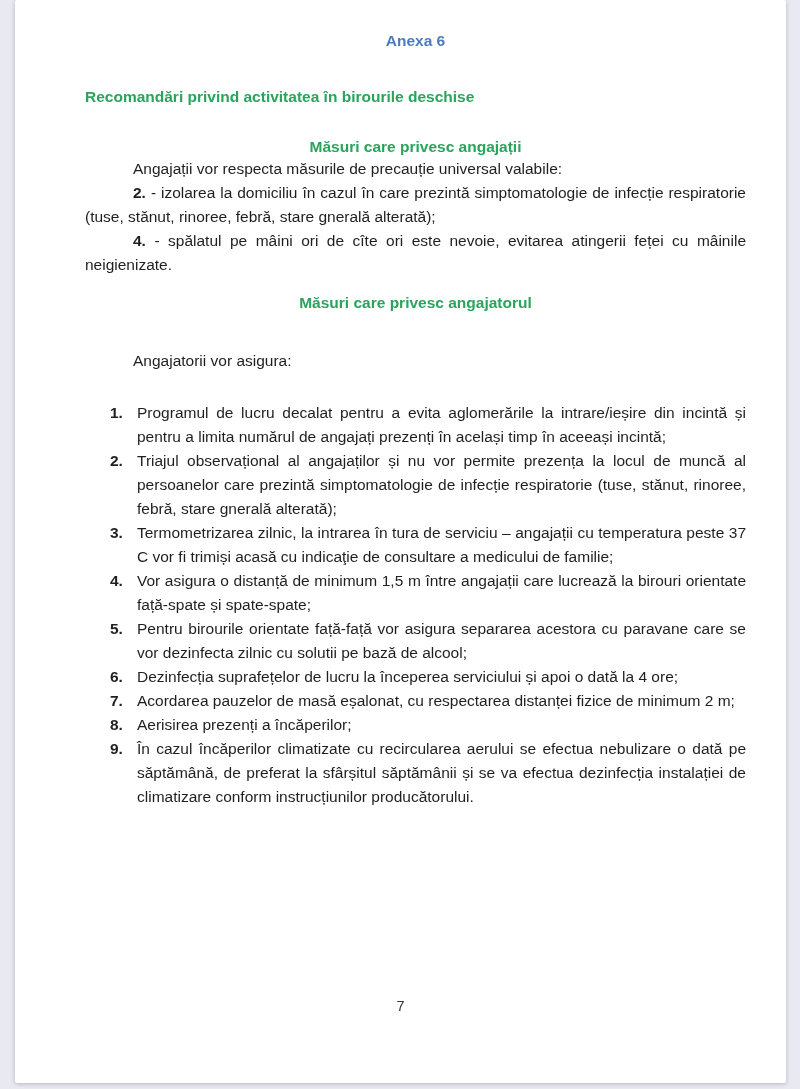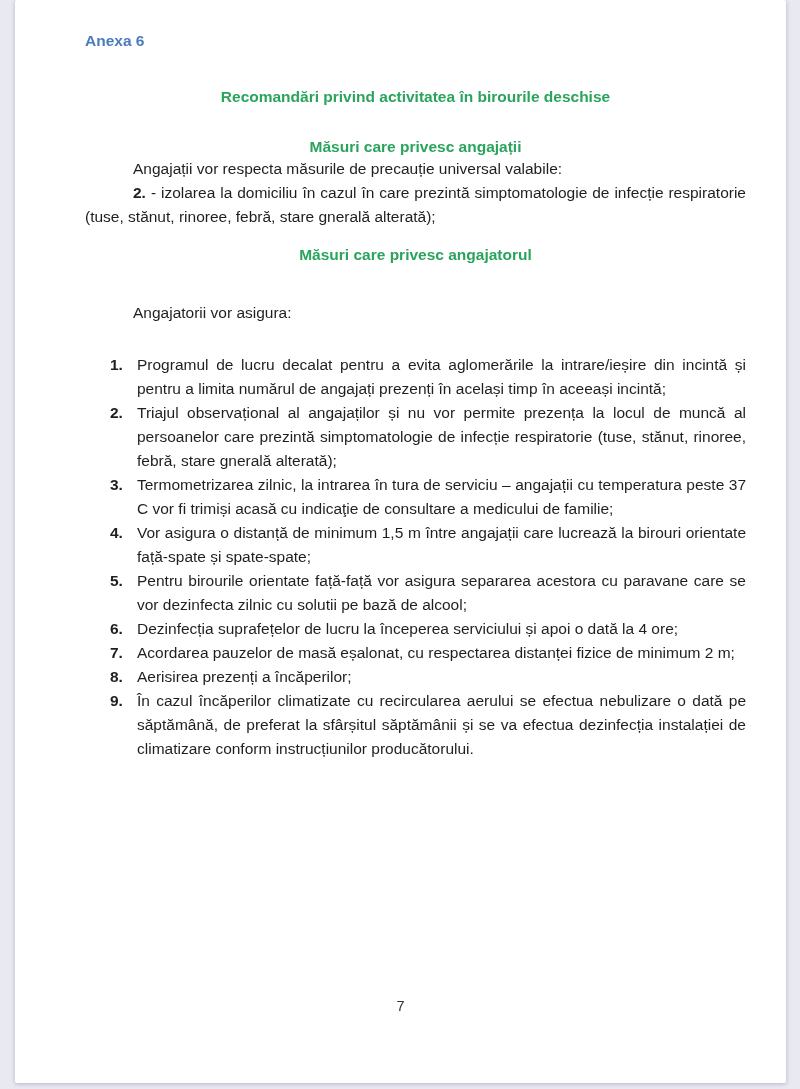--- a/index.html
+++ b/index.html
@@ -17,29 +17,28 @@
     margin-left: 15px;
     width: 771px;
     height: 1083px;
     background: #ffffff;
     border-radius: 2px;
     box-shadow: 0 1px 4px rgba(90,90,120,0.35);
     padding: 30px 40px 0 70px;
     color: #1f1f1f;
   }
   .annex {
-    text-align: left;
+    text-align: center;
     color: #4b7bbd;
     font-weight: bold;
     font-size: 15.5px;
     line-height: 22px;
   }
   h1.doc-title {
     margin: 35px 0 0 0;
-    text-align: center;
     color: #2aa45c;
     font-size: 15.5px;
     font-weight: bold;
     line-height: 20px;
   }
   h2.sec-title {
     margin: 30px 0 0 0;
     text-align: center;
     color: #2aa45c;
     font-size: 15.5px;
@@ -99,20 +98,21 @@
   <div class="annex">Anexa 6</div>
 
   <h1 class="doc-title">Recomandări privind activitatea în birourile deschise</h1>
 
   <h2 class="sec-title">Măsuri care privesc angajații</h2>
 
   <div class="bodytext">
     <p class="para intro1">Angajații vor respecta măsurile de precauție universal valabile:</p>
 
     <p class="para"><b>2.</b> <span>-  izolarea la domiciliu în cazul în care prezintă simptomatologie de infecție respiratorie (tuse, stănut, rinoree, febră, stare gnerală alterată);</span></p>
+    <p class="para"><b>4.</b> <span>- spălatul pe mâini ori de cîte ori este nevoie, evitarea atingerii feței cu mâinile neigienizate.</span></p>
   </div>
 
   <h2 class="sec-title employer">Măsuri care privesc angajatorul</h2>
 
   <div class="bodytext">
     <p class="intro2">Angajatorii vor asigura:</p>
 
     <div class="ol-wrap">
       <div class="oli">
           <span class="num">1.</span>

